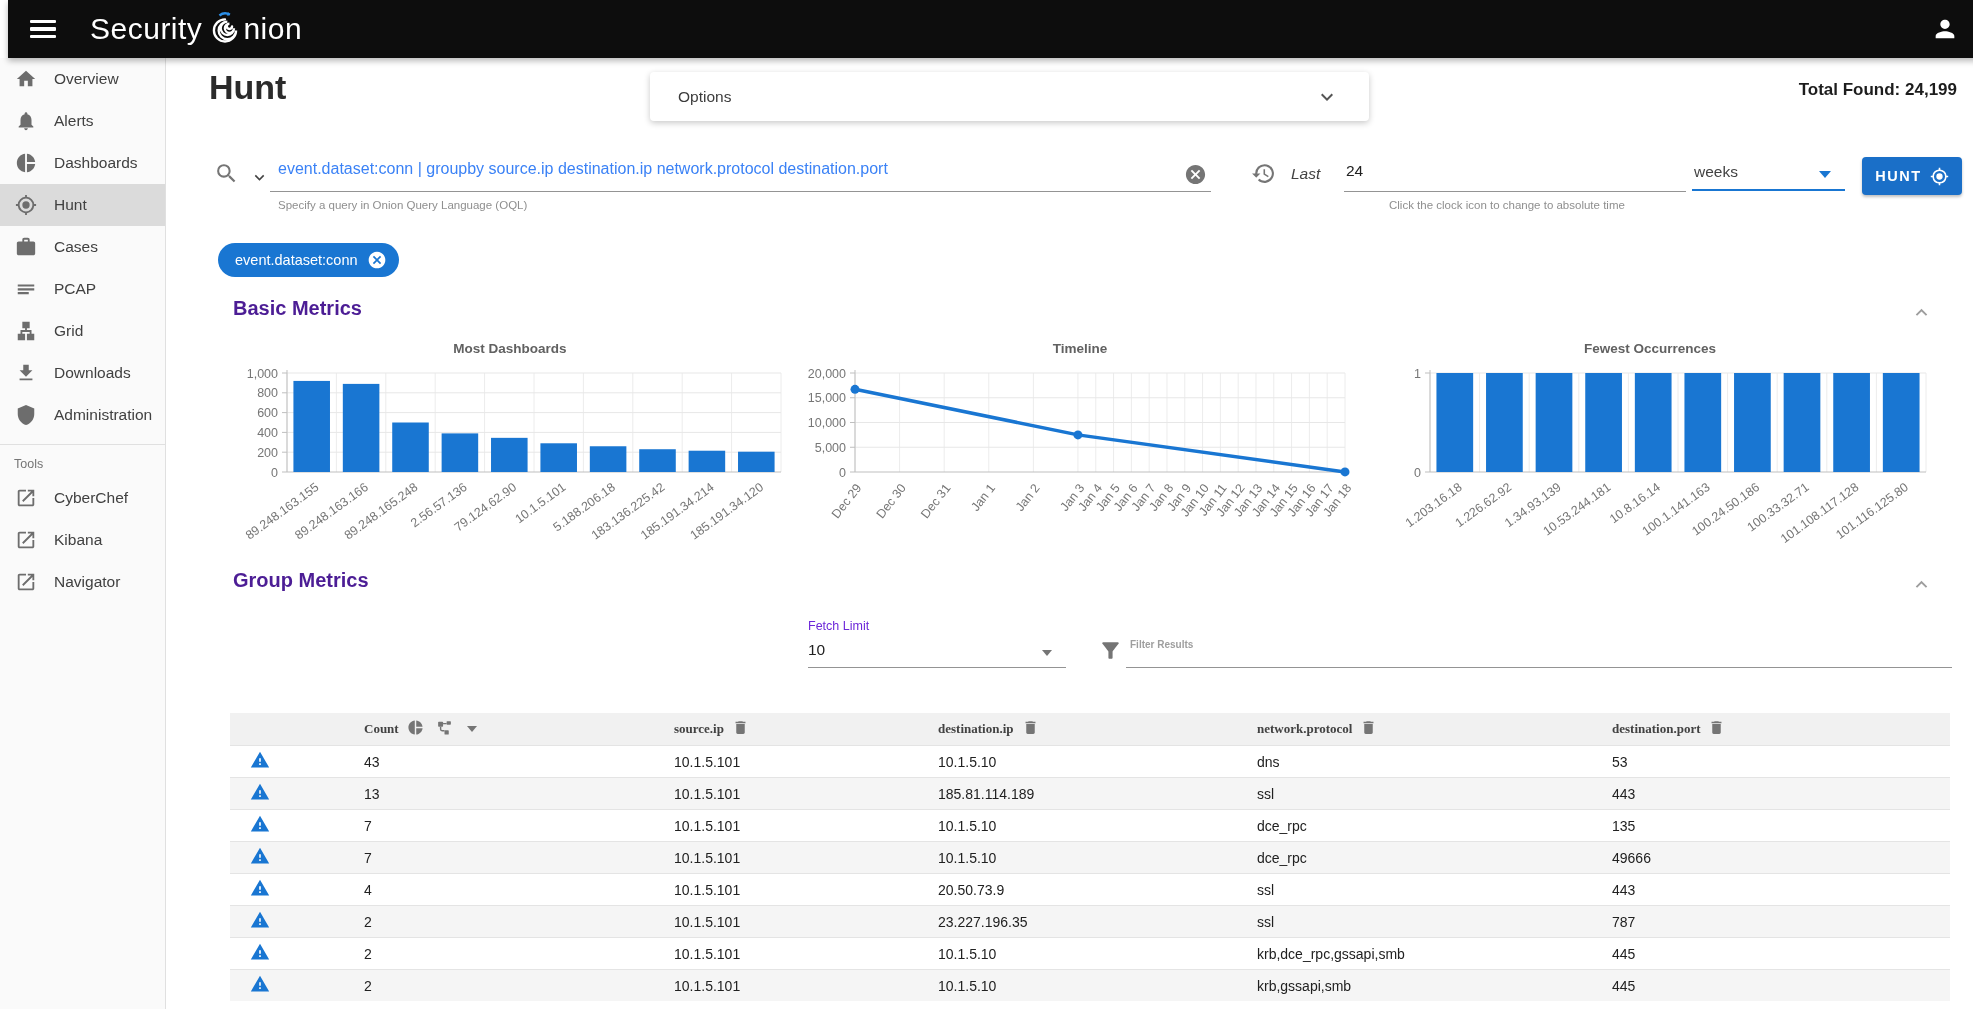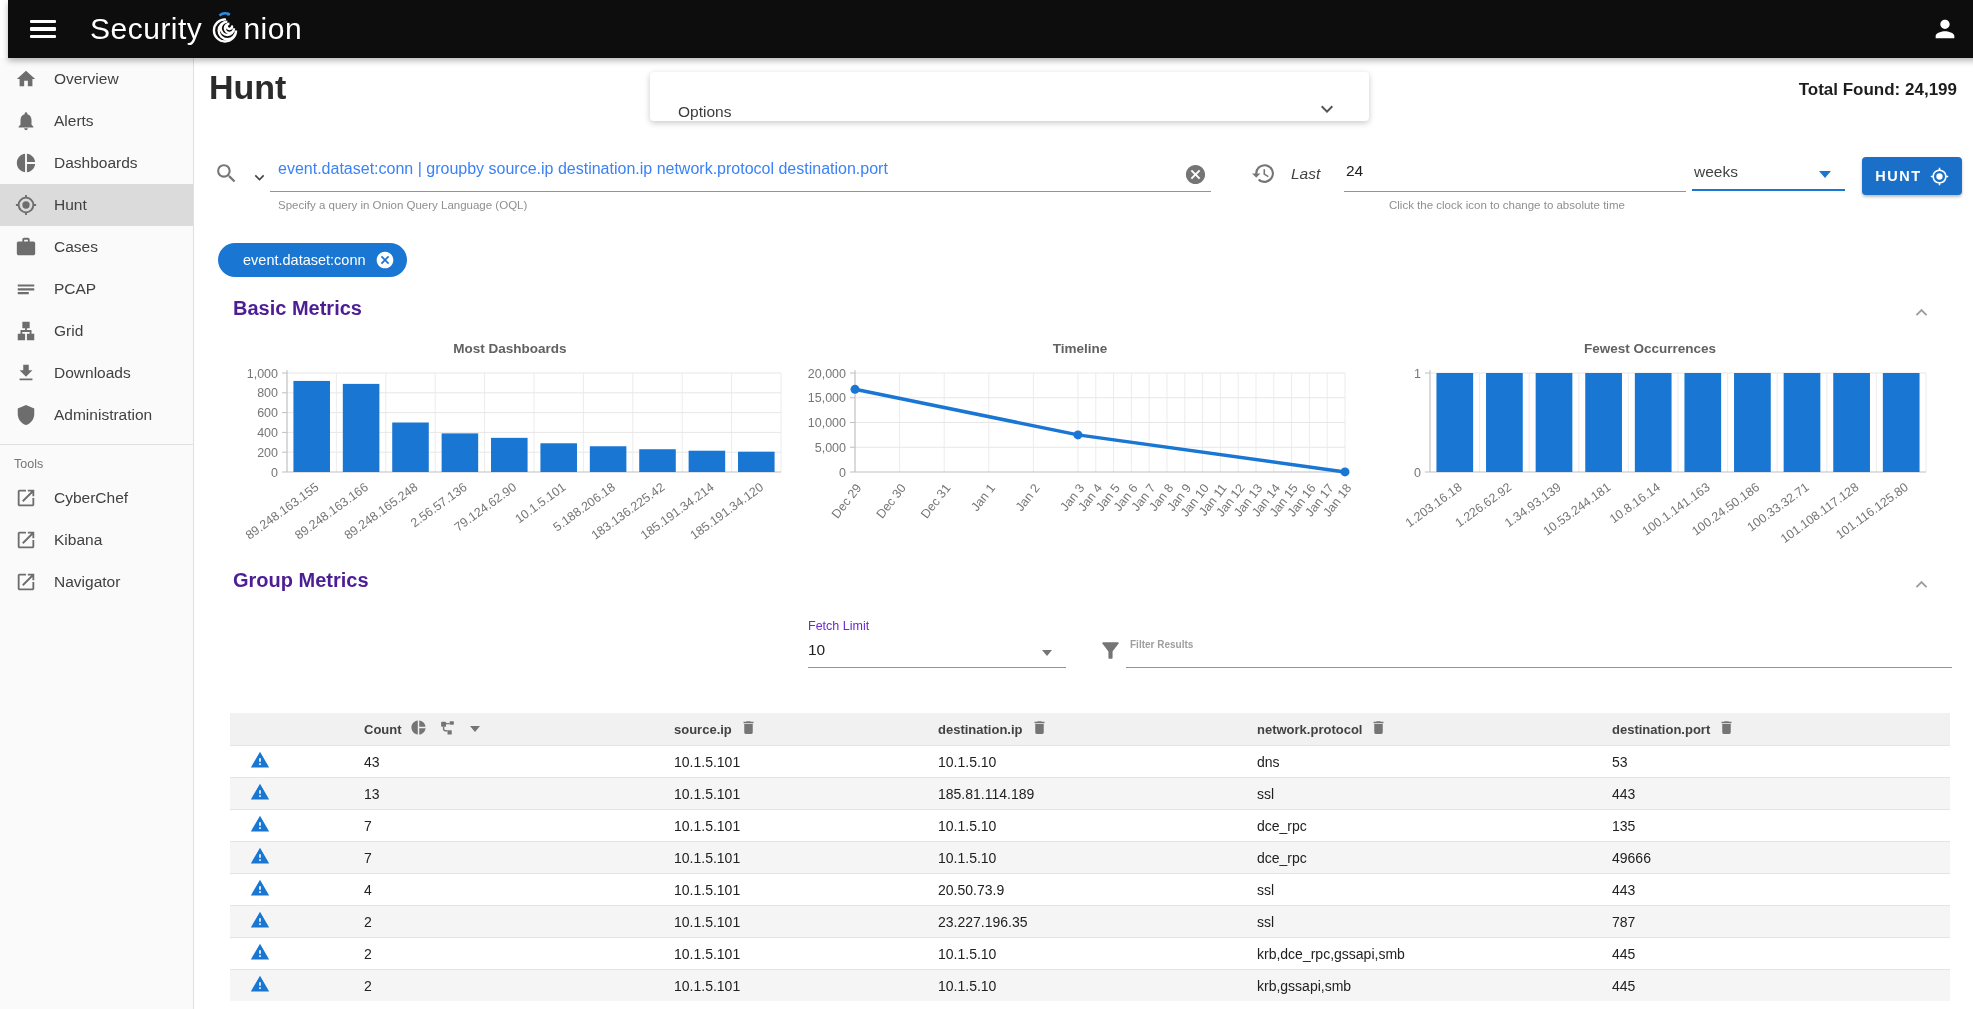--- a/index.html
+++ b/index.html
@@ -12,35 +12,35 @@
             box-shadow:0 3px 6px rgba(0,0,0,.28); z-index:30; display:flex; align-items:center; }
   #hamburger { width:26px; height:18px; margin-left:22px; display:flex; flex-direction:column;
                justify-content:space-between; cursor:pointer; }
   #hamburger span { display:block; height:3.2px; background:#fff; border-radius:1px; }
   #brand { margin-left:34px; color:#fff; font-size:30px; font-weight:400; letter-spacing:.5px;
            display:flex; align-items:center; }
   #brand svg { margin:0 1px 0 6px; }
   #user-icon { position:absolute; right:22px; top:15px; }
 
   
-  #sidebar { position:absolute; left:0; top:58px; width:194px; height:951px; background:#fafafa;
+  #sidebar { position:absolute; left:0; top:58px; width:166px; height:951px; background:#fafafa;
              border-right:1px solid #e0e0e0; }
   .nav-item { height:42px; display:flex; align-items:center; padding-left:15px; cursor:pointer;
               color:#414141; font-size:15.5px; }
   .nav-item.active { background:#dbdbdb; }
   .nav-item .nico { width:22px; height:22px; margin-right:17px; color:#6d6d6d; flex:none; }
   .nav-item .nico svg { width:22px; height:22px; fill:#6d6d6d; }
   #tools-divider { border-top:1px solid #e0e0e0; margin-top:8px; }
   #tools-label { color:#757575; font-size:12.5px; padding:12px 0 6px 14px; }
 
   
   #main { position:absolute; left:194px; top:58px; width:1779px; height:951px; background:#fff; }
   #page-title { left:15px; top:10px; font-size:34px; font-weight:700; color:#2b2b2b; }
   #options-card { left:456px; top:14px; width:719px; height:49px; background:#fff; border-radius:4px;
-                  box-shadow:0 2px 6px rgba(0,0,0,.22); display:flex; align-items:flex-end;
+                  box-shadow:0 2px 6px rgba(0,0,0,.22); display:flex; align-items:center;
                   justify-content:space-between; padding:0 30px 0 28px; cursor:pointer; }
   #options-card .lbl { font-size:15.5px; color:#3c3c3c; }
   #total-found { right:16px; top:22px; font-size:17px; font-weight:700; color:#1d1d1d; }
 
   
   #search-icon { left:20px; top:103px; }
   #query-caret { left:56px; top:110px; }
   #query-input { left:84px; top:102px; width:900px; border:none; outline:none; font-size:16px;
                  color:#3b82f6; background:transparent; font-family:"Liberation Sans",sans-serif; }
   #query-underline { left:76px; top:133px; width:941px; height:1px; background:#949494; }
@@ -58,21 +58,21 @@
   #unit-underline { left:1498px; top:131px; width:153px; height:2px; background:#1976d2; }
   #hunt-button { left:1668px; top:99px; width:100px; height:38px; border-radius:4px; background:#1a6fc8;
                  color:#fff; font-size:14.5px; font-weight:700; letter-spacing:1.5px; border:none;
                  display:flex; align-items:center; justify-content:center; gap:8px; cursor:pointer;
                  box-shadow:0 2px 3px rgba(0,0,0,.25); font-family:"Liberation Sans",sans-serif; }
   #time-hint { left:1195px; top:141px; font-size:11.5px; color:#8f8f8f; }
 
   
   #filter-chip { left:24px; top:185px; height:34px; border-radius:17px; background:#1976d2;
                  display:inline-flex; align-items:center; padding:0 12px 0 17px; cursor:pointer; }
-  #filter-chip .txt { color:#fff; font-size:14.5px; margin-right:9px;margin-left:8px; }
+  #filter-chip .txt { color:#fff; font-size:14.5px; margin-right:9px; }
 
   
   .section-head { font-size:20px; color:#4c1d95; }
   #basic-head { left:39px; top:239px; }
   #basic-collapse { left:1716px; top:243px; cursor:pointer; }
   #group-head { left:39px; top:511px; }
   #group-collapse { left:1716px; top:515px; cursor:pointer; }
 
   
   #charts { left:36px; top:283px; width:1710px; display:flex; gap:10px; }
@@ -92,21 +92,21 @@
   #filter-input::placeholder { color:#9e9e9e; opacity:1; }
   #filter-underline { left:932px; top:609px; width:826px; height:1px; background:#949494; }
 
   
   #gtable { left:36px; top:655px; width:1720px; font-size:14px; color:#212121; }
   .trow { display:grid; grid-template-columns:134px 310px 264px 319px 355px auto;
           height:32px; align-items:center; border-top:1px solid #e4e4e4; }
   .trow.head { background:#f1f1f1; font-weight:700; font-size:13px; color:#424242; border-top:none; }
   .trow:nth-child(odd):not(.head) { background:#f5f5f5; }
   .trow:nth-child(even) { background:#fff; }
-  .hcell { display:flex; align-items:center; gap:8px; }
+  .hcell { display:flex; align-items:center; gap:8px;font-family:Liberation Serif, serif; }
   .icon-cell { padding-left:20px; display:flex; align-items:center; }
   .caret-sm { width:0; height:0; border-left:5.5px solid transparent; border-right:5.5px solid transparent;
               border-top:6.5px solid #757575; cursor:pointer; }
 </style>
 </head>
 <body>
 
 <header id="appbar">
   <div id="hamburger">
     <span></span>

